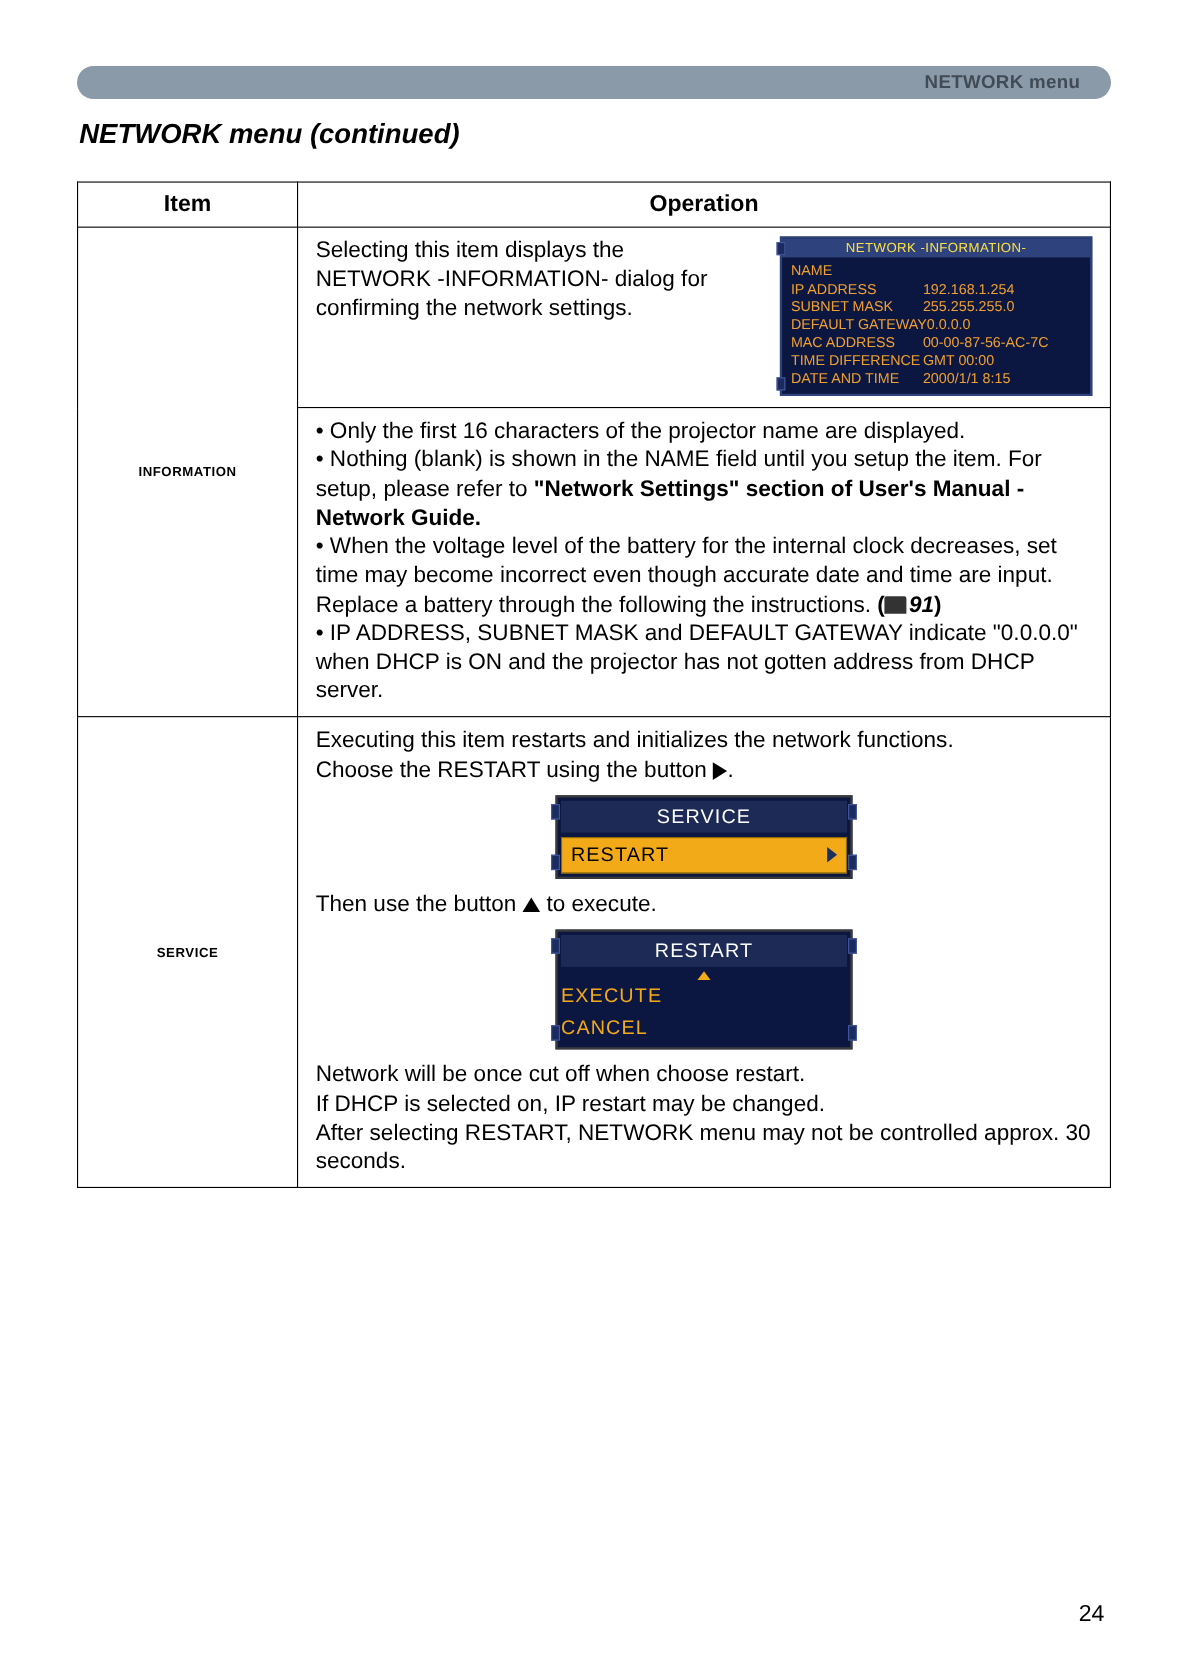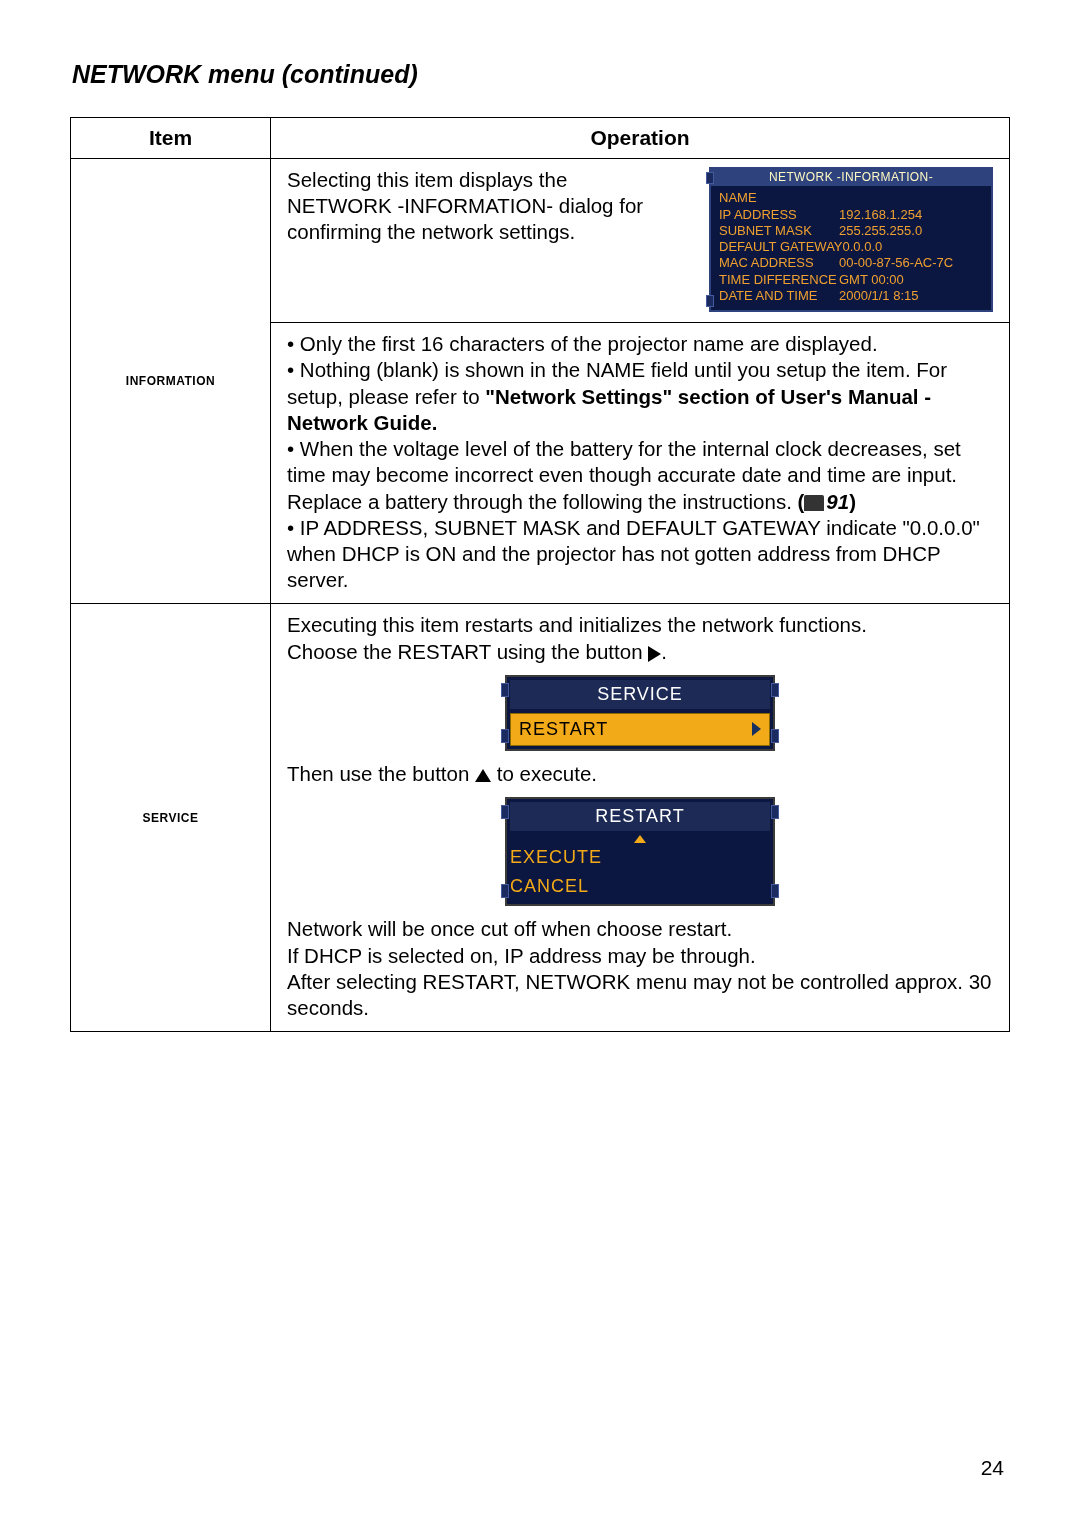--- a/index.html
+++ b/index.html
@@ -15,21 +15,21 @@
   .op-cell{padding:8px 16px 10px 16px;font-size:20.5px;line-height:1.28}
   .op-cell .bold{font-weight:bold}
   .bullets{margin:0;padding:0}
   .bullets li{list-style:none;margin:0;padding:0}
   .ref-icon{display:inline-block;width:20px;height:16px;background:#333;border-radius:2px 2px 0 0;vertical-align:-2px;position:relative;margin-right:2px}
   .ref-num{font-style:italic;font-weight:bold}
   .top-flex{display:flex;gap:36px}
   .top-flex .txt{flex:1}
   
   .net-dialog{width:280px;background:#0b1740;border:2px solid #2e437e;font-size:13px;color:#f0a030;font-family:Arial;position:relative}
-  .net-dialog .title{background:#2e437e;color:#fef9c3;text-align:center;font-size:12px;letter-spacing:0.4px;padding:1px 0}
+  .net-dialog .title{background:#2e437e;color:#fde047;text-align:center;font-size:12px;letter-spacing:0.4px;padding:1px 0}
   .net-dialog .body{padding:4px 8px 6px 8px}
   .net-dialog .row{display:flex;justify-content:flex-start;line-height:1.25}
   .net-dialog .row span:first-child{min-width:120px}
   .net-dialog .tick{position:absolute;width:6px;height:10px;background:#1b2b60;border:1px solid #445a9e}
   .net-dialog .tl{left:-5px;top:3px}
   .net-dialog .bl{left:-5px;bottom:3px}
   
   .osd{margin:10px auto;display:block;width:260px;border:2px solid #3b3b3b;background:#0b1740;position:relative;padding:3px}
   .osd .titlebar{background:#1d2a55;color:#fff;text-align:center;font-size:18px;padding:3px 0;margin-bottom:4px;letter-spacing:1px}
   .osd .sel{background:#f3aa18;color:#000;font-size:18px;padding:4px 8px;border:1px solid #8b6900;letter-spacing:1px;display:flex;justify-content:space-between;align-items:center}
@@ -41,20 +41,23 @@
   .tri{display:inline-block;width:0;height:0}
   .tri.right{border-top:8px solid transparent;border-bottom:8px solid transparent;border-left:13px solid #000;vertical-align:-3px}
   .tri.up{border-left:8px solid transparent;border-right:8px solid transparent;border-bottom:13px solid #000;vertical-align:-1px}
   .small-up{width:0;height:0;border-left:6px solid transparent;border-right:6px solid transparent;border-bottom:8px solid #f3aa18;display:block;margin:2px auto 0}
 </style>
 </head>
 <body>
 
 <div class="page">
 
+  <div class="header-bar">
+    <span class="header-bar-text">NETWORK menu</span>
+  </div>
 
   <div class="section-title">NETWORK menu (continued)</div>
 
   <table class="main">
     <colgroup>
         <col class="c1">
         <col>
       </colgroup>
     <tbody>
         <tr>
@@ -150,21 +153,21 @@
               <span class="tick bl"></span>
               <span class="tick tr"></span>
               <span class="tick br"></span>
           <div class="titlebar">RESTART</div>
           <span class="small-up"></span>
           <div class="opt">EXECUTE</div>
           <div class="opt">CANCEL</div>
         </div>
 
         <div>Network will be once cut off when choose restart.</div>
-        <div>If DHCP is selected on, IP address may be through.</div>
+        <div>If DHCP is selected on, IP restart may be changed.</div>
         <div>After selecting RESTART, NETWORK menu may not be controlled approx. 30 seconds.</div>
       </td>
     </tr>
   </tbody>
     </table>
 
   <div class="pg-num">24</div>
 </div>
 
 </body></html>

